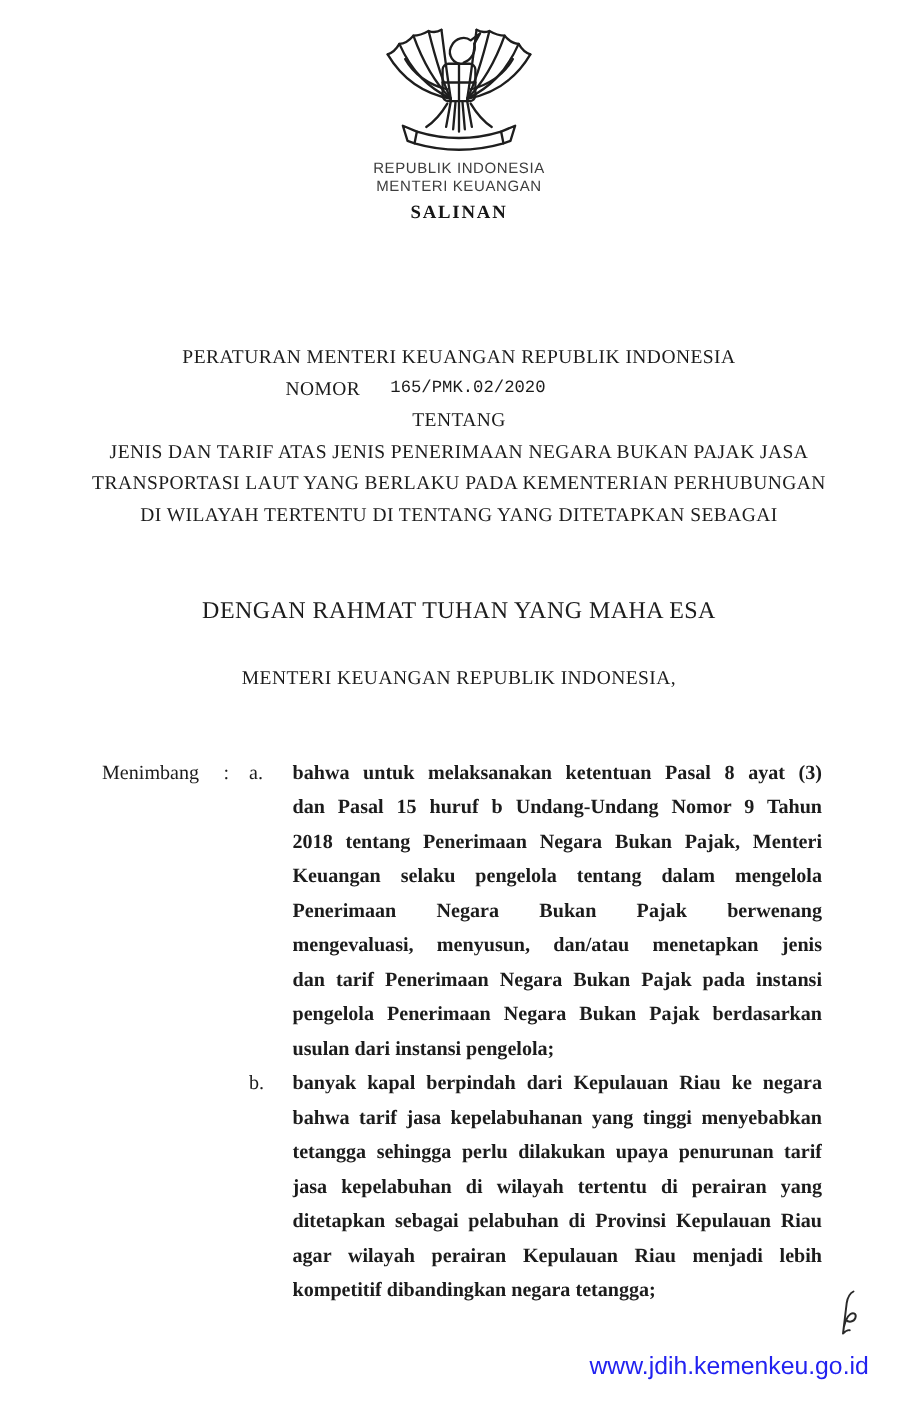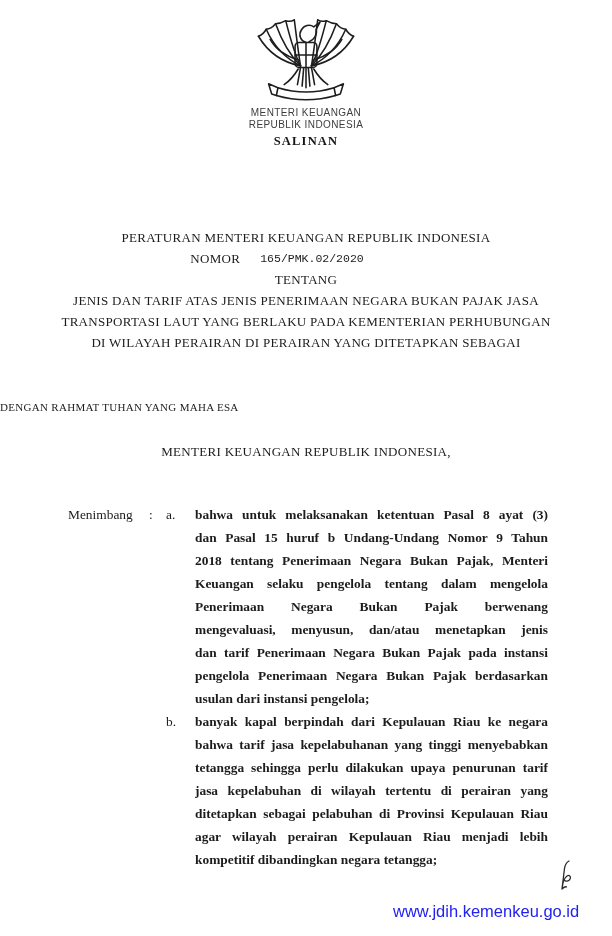--- a/index.html
+++ b/index.html
@@ -24,22 +24,22 @@
   }
   .nomor-row{
     display:flex;justify-content:center;align-items:center;gap:20px;
     height:21px;transform:translateX(-29px);
   }
   .nomor-value{
     font-family:"Liberation Mono", monospace;font-size:11.5px;letter-spacing:0;
   }
   .t-line{height:21px;}
   .invocation{
-    position:absolute;top:397px;left:0;right:0;text-align:left;
-    font-size:11px;line-height:21px;letter-spacing:.3px;
+    position:absolute;top:397px;left:0;right:0;text-align:center;
+    font-size:16px;line-height:21px;letter-spacing:.3px;
   }
   .authority{
     position:absolute;top:441px;left:0;right:0;text-align:center;
     font-size:13px;line-height:21px;letter-spacing:.3px;
   }
   .m-label{position:absolute;left:68px;top:503px;font-size:13.4px;line-height:23px;}
   .m-colon{position:absolute;left:149px;top:503px;font-size:13.4px;line-height:23px;}
   .m-letter{position:absolute;left:166px;font-size:13.4px;line-height:23px;}
   .letter-a{top:503px;}
   .letter-b{top:710px;}
@@ -91,37 +91,37 @@
       <path d="M63,66 L59,88 M67,67 L65,90 M70,67 L70,92 M73,67 L75,90 M77,66 L81,88"></path>
 
       <path d="M60,68 C54,78 48,84 42,88 M80,68 C86,78 92,84 98,88"></path>
 
       <path d="M34,92 Q70,103 106,92 L108,102 Q70,113 32,102 Z"></path>
       <path d="M34,92 L22,87 L26,100 L32,102 M106,92 L118,87 L114,100 L108,102"></path>
     </g>
   </svg>
 
   <div class="ministry">
+    <div>REPUBLIK INDONESIA</div>
     <div>MENTERI KEUANGAN</div>
-    <div>REPUBLIK INDONESIA</div>
   </div>
 
   <div class="salinan">SALINAN</div>
 
   <div class="title-block">
     <div>PERATURAN MENTERI KEUANGAN REPUBLIK INDONESIA</div>
     <div class="nomor-row">
       <span>NOMOR</span>
       <span class="nomor-value">165/PMK.02/2020</span>
     </div>
     <div>TENTANG</div>
     <div>
         <div class="t-line">JENIS DAN TARIF ATAS JENIS PENERIMAAN NEGARA BUKAN PAJAK JASA</div>
         <div class="t-line">TRANSPORTASI LAUT YANG BERLAKU PADA KEMENTERIAN PERHUBUNGAN</div>
-        <div class="t-line">DI WILAYAH PERAIRAN DI PERAIRAN YANG DITETAPKAN SEBAGAI</div>
+        <div class="t-line">DI WILAYAH TERTENTU DI TENTANG YANG DITETAPKAN SEBAGAI</div>
       </div>
   </div>
 
   <div class="invocation">DENGAN RAHMAT TUHAN YANG MAHA ESA</div>
   <div class="authority">MENTERI KEUANGAN REPUBLIK INDONESIA,</div>
 
   <div class="m-label">Menimbang</div>
   <div class="m-colon">:</div>
 
   <div class="m-letter letter-a">a.</div>

